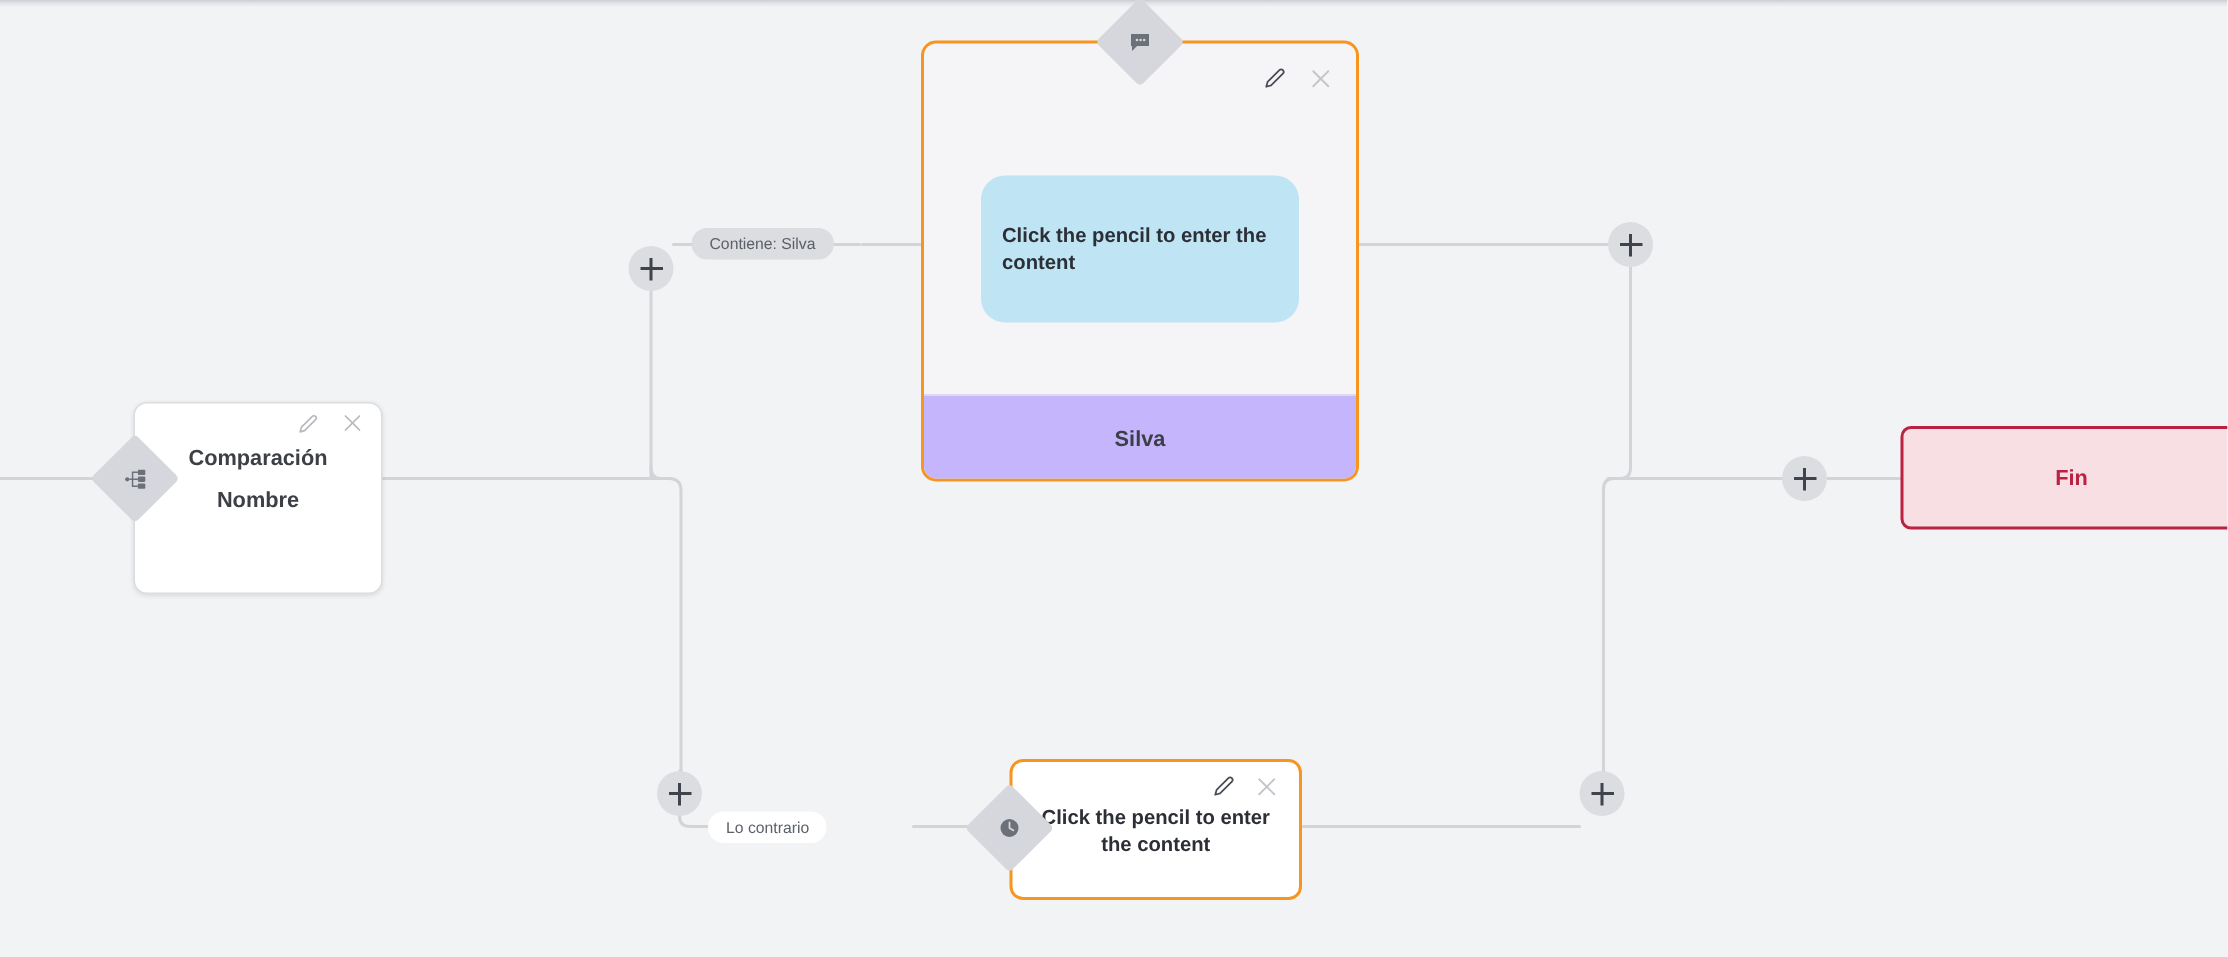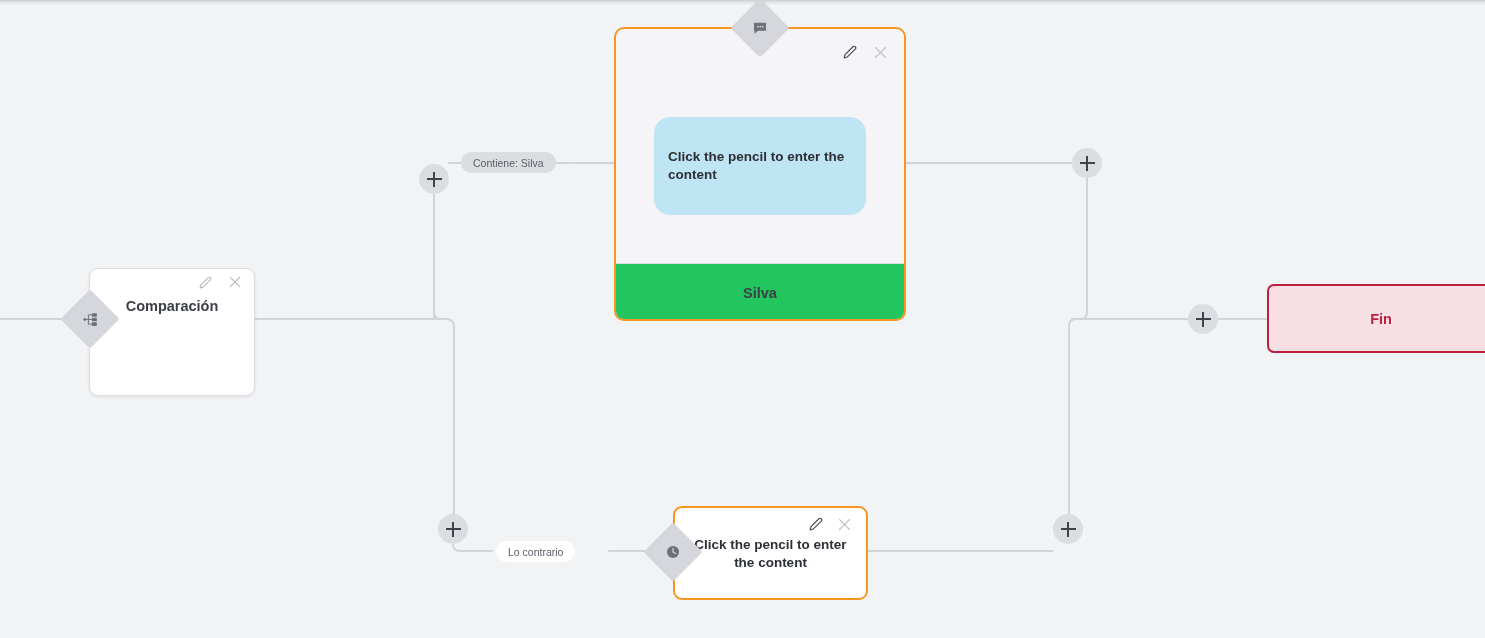--- a/index.html
+++ b/index.html
@@ -76,21 +76,21 @@
     border-radius: 16px;
     padding: 28px 14px;
     color: #2c2f36;
     font-size: 13.5px;
     line-height: 1.33;
     min-height: 98px;
     display: flex; align-items: center;
   }
   .card-msg .foot {
     height: 58px;
-    background: #22c55e;
+    background: #c4b5fd;
     border-top: 1px solid #dcdde0;
     display: flex; align-items: center; justify-content: center;
     color: #3c3f45;
     font-size: 14.5px;
     text-align: right;
   }
 
   
   .card-wait {
     left: 673px; top: 506px;
@@ -223,20 +223,21 @@
       </span>
       <span class="ico">
         <svg width="14" height="14" viewBox="0 0 24 24" fill="none" stroke="#b6b8bd" stroke-width="2" stroke-linecap="round">
           <line x1="4" y1="4" x2="20" y2="20"></line>
             <line x1="20" y1="4" x2="4" y2="20"></line>
         </svg>
       </span>
     </div>
     <div class="titles">
       <div>Comparación</div>
+      <div>Nombre</div>
     </div>
   </div>
   <div class="diamond" style="left:69px; top:298px;">
     <span class="dico">
       <svg width="17" height="17" viewBox="0 0 24 24" fill="#6c7079">
         <circle cx="4" cy="12" r="2"></circle>
         <rect x="14" y="3" width="7" height="5" rx="1"></rect>
         <rect x="14" y="9.5" width="7" height="5" rx="1"></rect>
         <rect x="14" y="16" width="7" height="5" rx="1"></rect>
         <path d="M6 12h3M9 12V5.5h5M9 12v6.5h5M9 12h5" stroke="#6c7079" stroke-width="1.4" fill="none"></path>
@@ -298,21 +299,21 @@
       </svg>
     </span>
   </div>
 
   <div class="node card-end">
     <span>Fin</span>
   </div>
 
   <div class="elabel gray" style="left:461px; top:152px;text-align:center;">Contiene: Silva</div>
 
-  <div class="elabel white" style="left:496px; top:541px;">Lo contrario</div>
+  <div class="elabel white" style="left:472px; top:541px;">Lo contrario</div>
 
   <div class="plus" style="left:419px; top:164px;"></div>
   <div class="plus" style="left:1072px; top:148px;"></div>
   <div class="plus" style="left:1188px; top:304px;"></div>
   <div class="plus" style="left:438px; top:514px;"></div>
   <div class="plus" style="left:1053px; top:514px;"></div>
 
 </div>
 
 </body></html>

